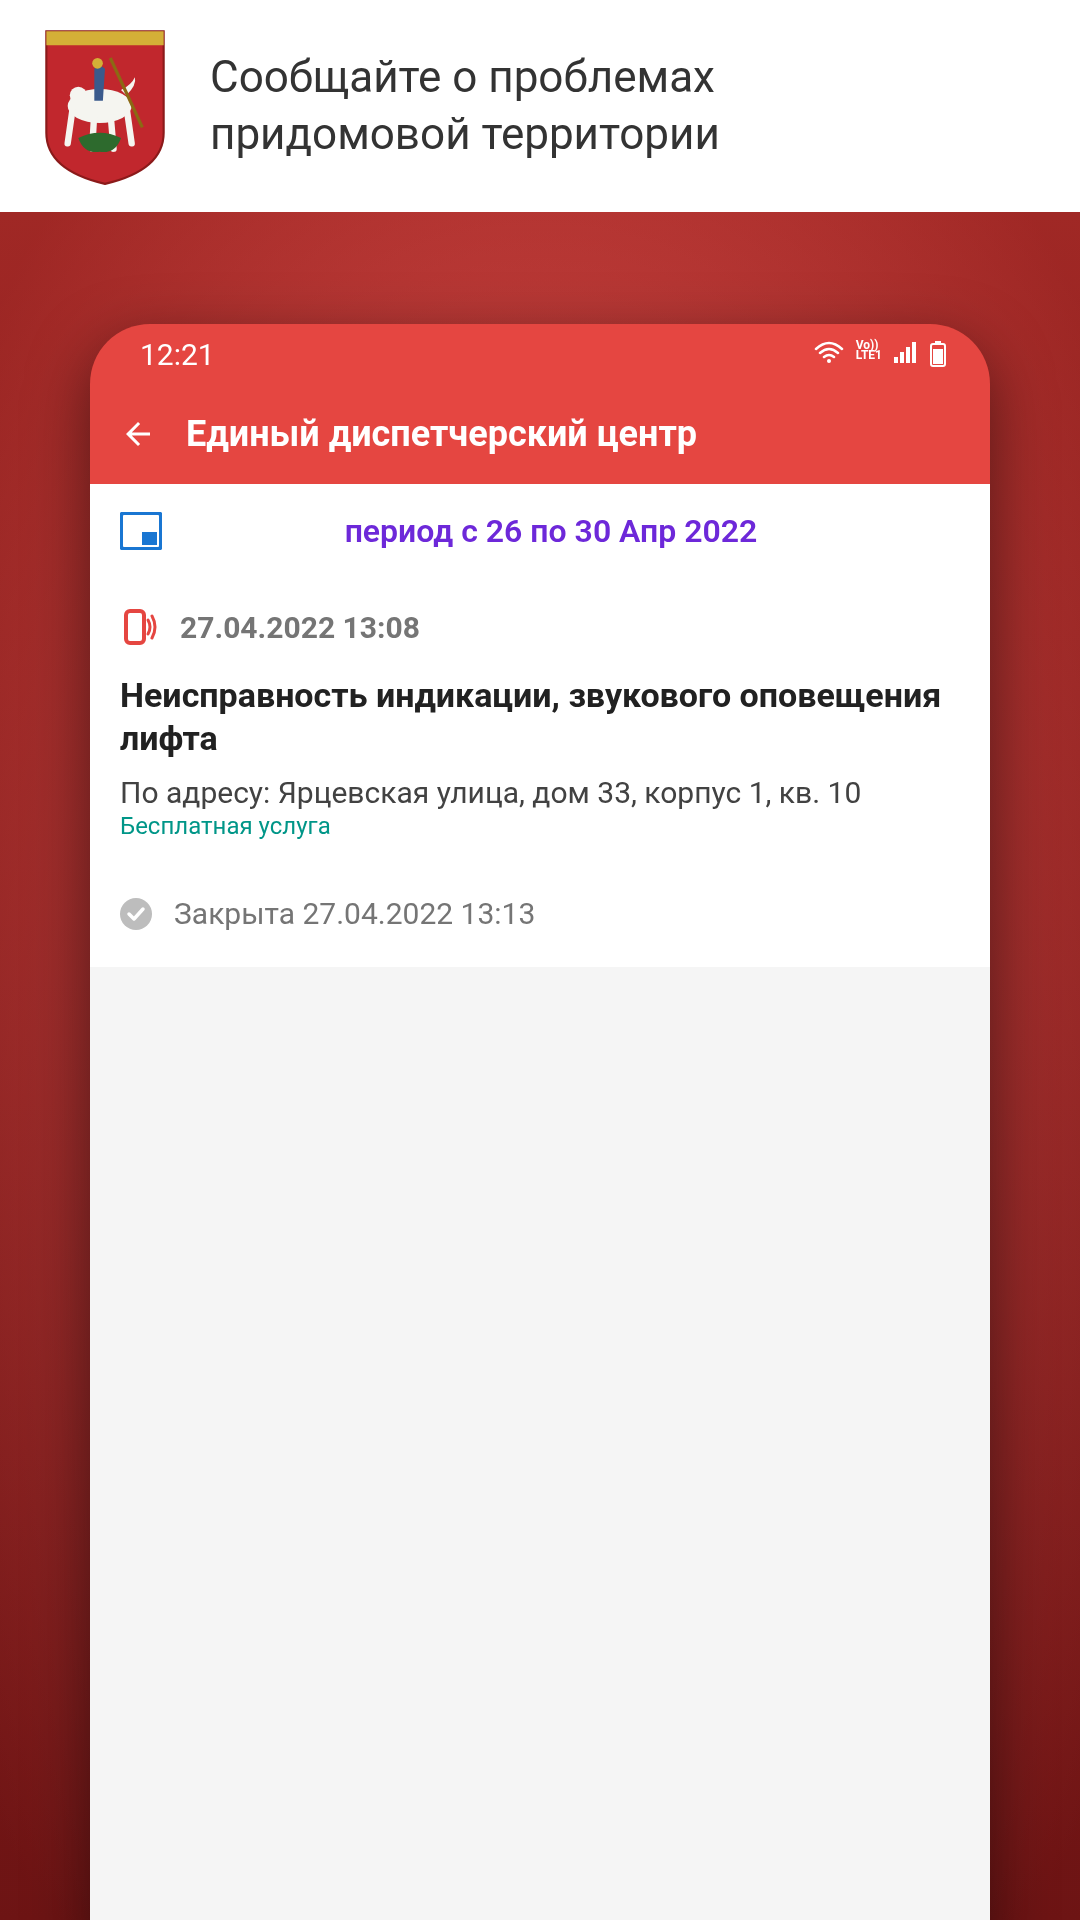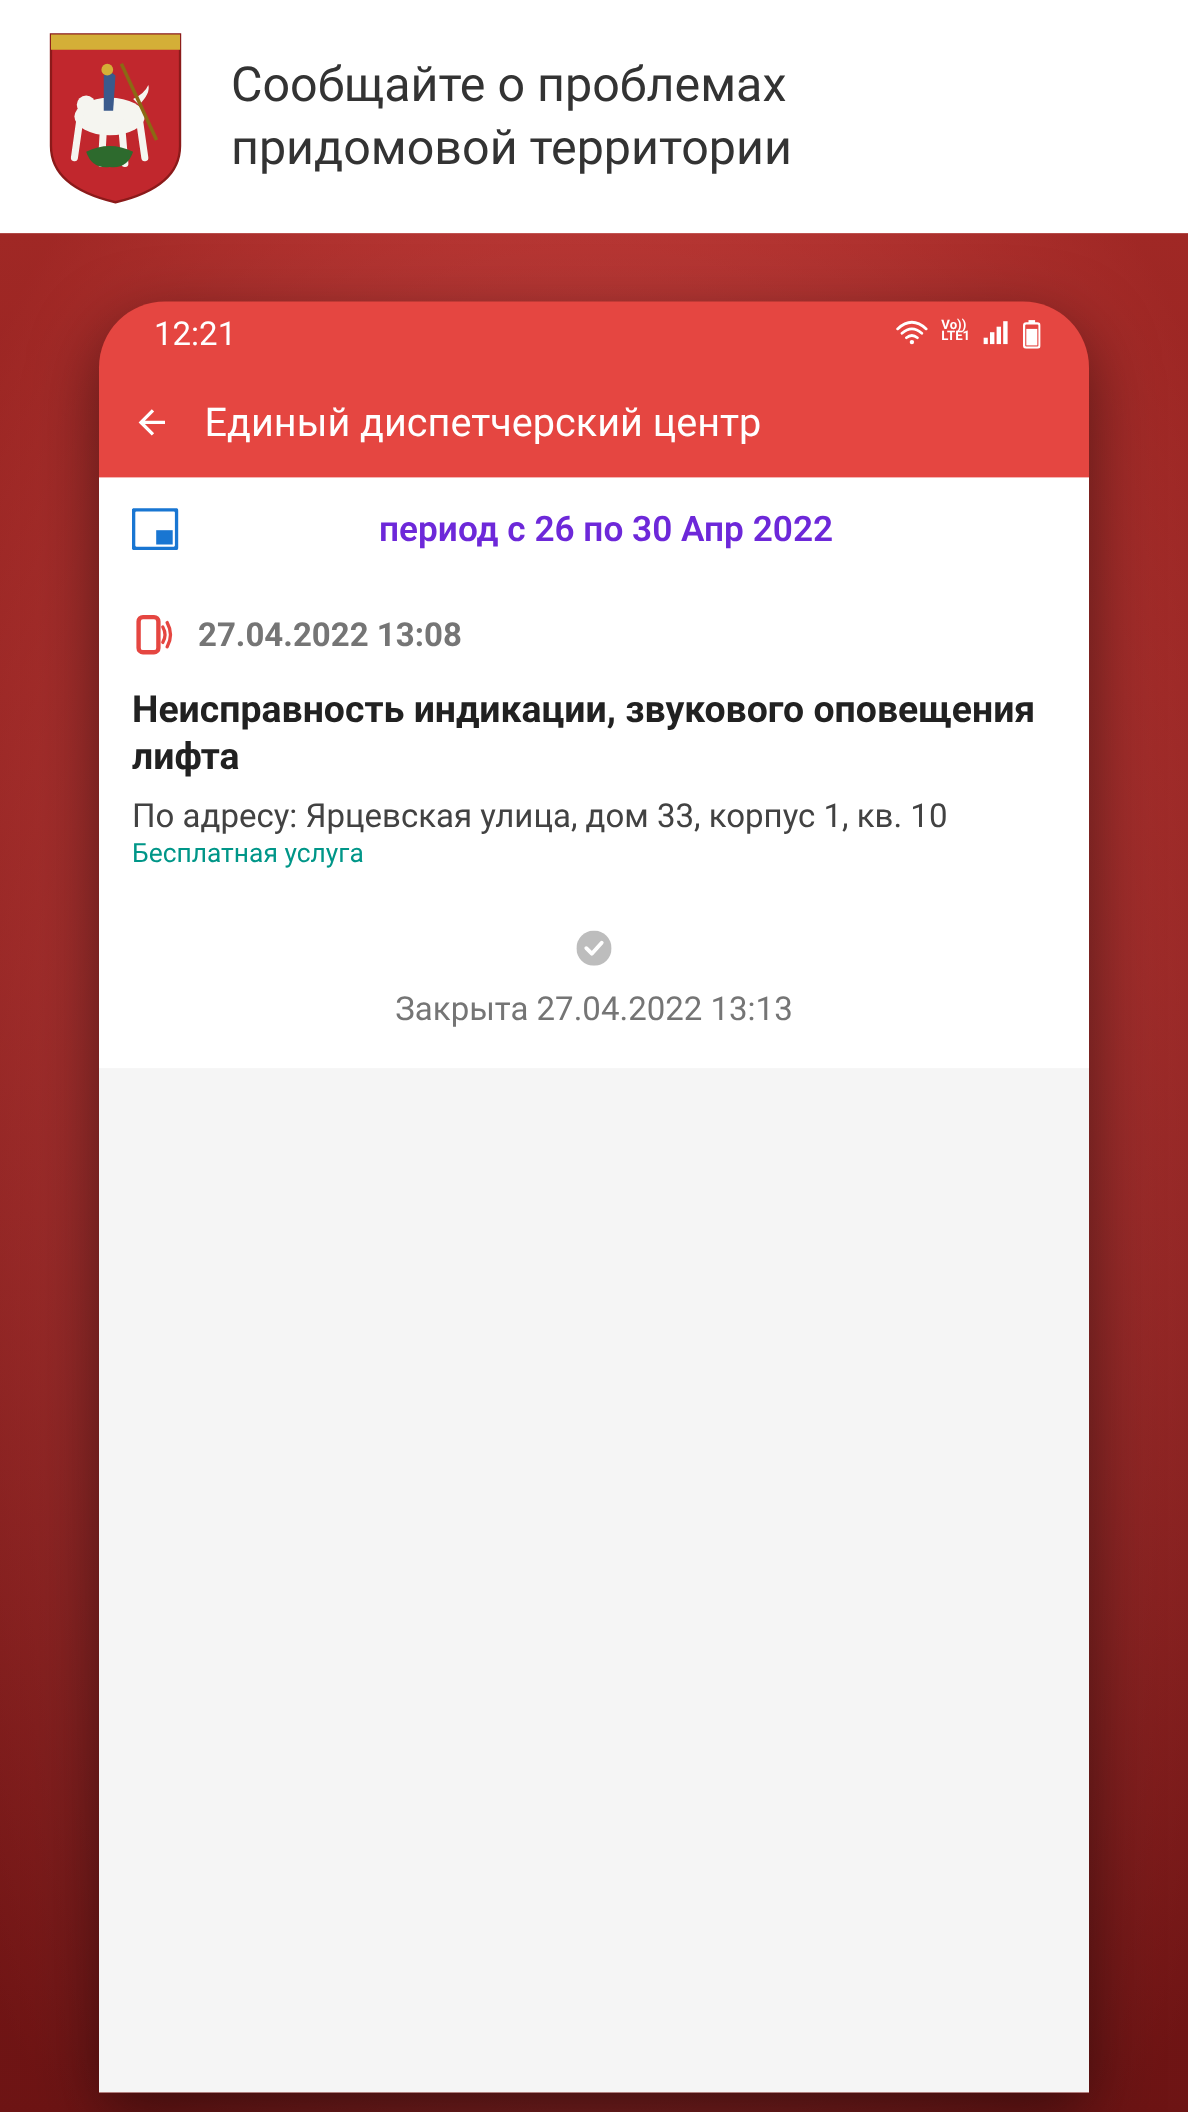--- a/index.html
+++ b/index.html
@@ -28,21 +28,21 @@
   }
   .top-text {
     font-size: 44px;
     color: #333333;
     line-height: 1.3;
     font-weight: 400;
   }
   .red-bg {
     background: linear-gradient(180deg, #E53935 0%, #9C1C1C 100%);
     height: 1708px;
-    padding-top: 62px;
+    padding-top: 112px;
     display: flex;
     justify-content: center;
     position: relative;
   }
   .red-bg::before {
     content: "";
     position: absolute;
     inset: 0;
     background: radial-gradient(ellipse 700px 1200px at 50% 50%, rgba(255,255,255,0.15), rgba(0,0,0,0.3));
     pointer-events: none;
@@ -80,21 +80,21 @@
     align-items: center;
     padding: 0 30px;
     gap: 30px;
   }
   .back-arrow {
     color: #ffffff;
   }
   .app-bar-title {
     color: #ffffff;
     font-size: 36px;
-    font-weight: 400;
+    font-weight: 700;
   }
   .app-content {
     background: #ffffff;
   }
   .period-row {
     display: flex;
     align-items: center;
     padding: 28px 30px;
     gap: 30px;
   }
@@ -143,21 +143,20 @@
   }
   .card-tag {
     color: #009688;
     font-size: 24px;
     margin-bottom: 56px;
   }
   .card-status {
     display: flex;
     align-items: center;
     gap: 22px;
-    flex-direction: column;
   }
   .check-icon {
     width: 32px;
     height: 32px;
   }
   .card-status-text {
     color: #757575;
     font-size: 30px;
   }
   .below-card {

